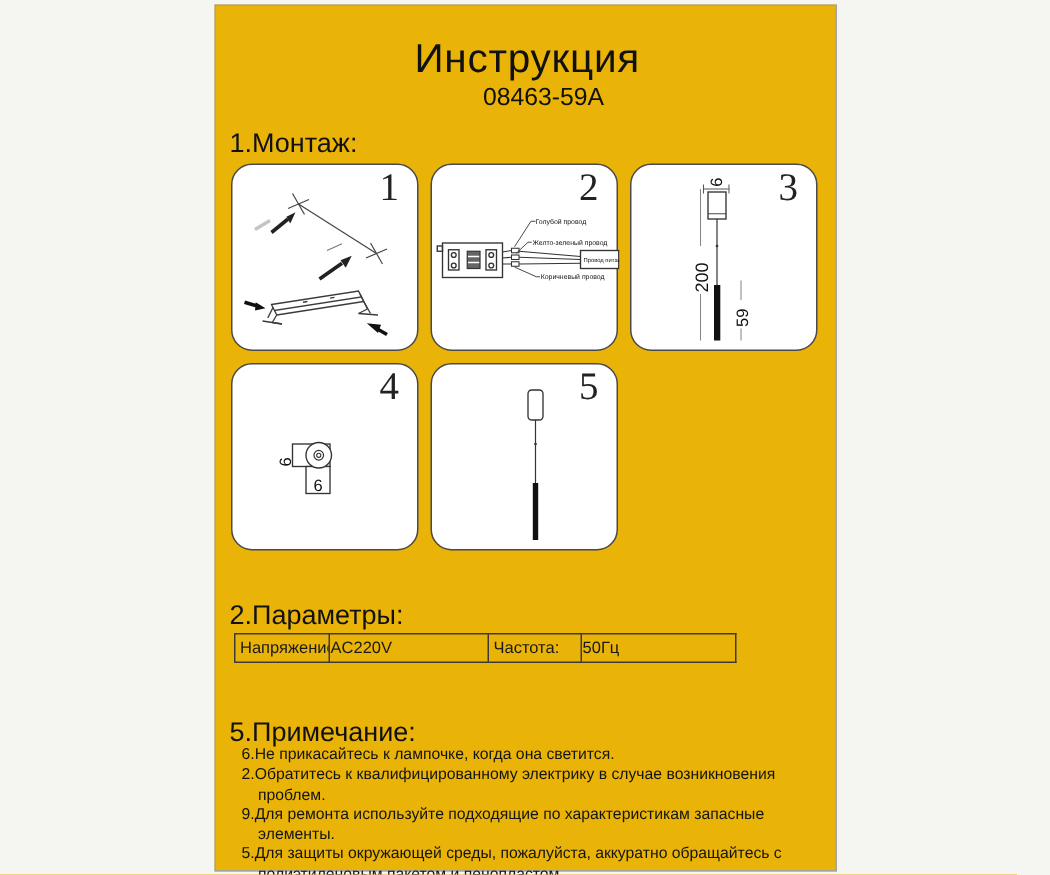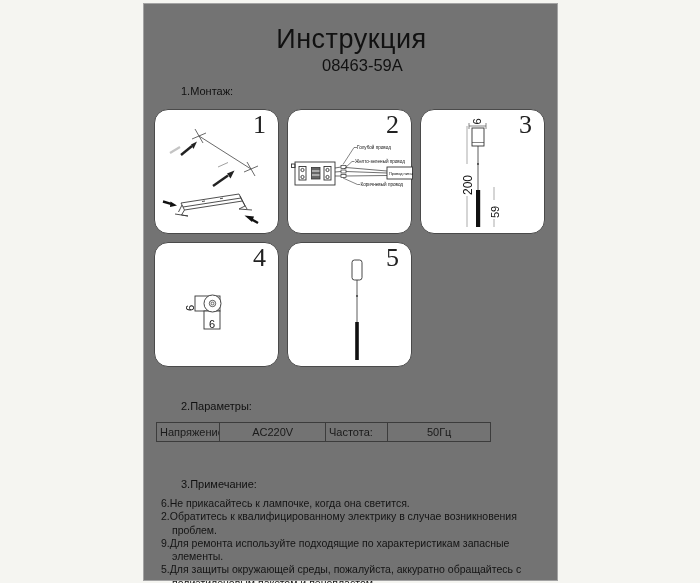--- a/index.html
+++ b/index.html
@@ -6,53 +6,53 @@
   html,body { width:700px; height:583px; }
   body {
     position:relative;
     background:#f5f5f1;
     font-family:"Liberation Sans", sans-serif;
     color:#1a1a1a;
     overflow:hidden;
   }
   .page {
     position:absolute; left:143px; top:3px; width:415px; height:578px;
-    background:#737373; border:1px solid #a3a3a3;
+    background:#eab308; border:1px solid #a3a3a3;
   }
   .title {
     position:absolute; left:0; top:20px; width:415px;
     text-align:center; font-size:27px; color:#111; letter-spacing:0.5px;
   }
   .model {
     position:absolute; left:178px; top:52px; width:141px;
     text-align:left; font-size:16.5px; color:#111;
   }
   .sec-heading {
-    position:absolute; left:9px; font-size:11px; color:#111;margin-left:28px;
+    position:absolute; left:9px; font-size:18px; color:#111;
   }
   .panel {
     position:absolute; width:125px; height:125px;
     border:1px solid #4a4a4a; border-radius:14px; background:#fff;
   }
   .panel-num {
     position:absolute; top:0px; right:12px;
     font-family:"Liberation Serif", serif; font-size:26px; color:#222;
     line-height:1.15;
   }
   .panel svg { position:absolute; left:0; top:0; width:125px; height:125px; }
   svg text { font-family:"Liberation Sans", sans-serif; fill:#111; }
   .params-table {
     position:absolute; left:12px; top:418px;
     border-collapse:collapse; table-layout:fixed; width:335px;
   }
   .params-table td {
     border:1px solid #3c3c3c; height:19px; font-size:11px;
     padding:0 0 0 3px; overflow:hidden; white-space:nowrap;
   }
-  .params-table td.val { text-align:center; padding:0; }
+  .params-table td.val { padding:0; }
   .c1{width:63px}.c2{width:105px}.c3{width:62px}.c4{width:102px}
   .notes {
     position:absolute; left:17px; top:493px; width:378px;
     font-size:10.5px; line-height:13.3px; color:#141414;
   }
   .note-item {
     white-space:pre-wrap;
     padding-left:11px; text-indent:-11px;
   }
 </style>
@@ -205,21 +205,21 @@
     <tbody>
         <tr>
       <td class="c1">Напряжение:</td>
       <td class="c2 val">AC220V</td>
       <td class="c3">Частота:</td>
       <td class="c4 val">50Гц</td>
     </tr>
   </tbody>
     </table>
 
-  <div class="sec-heading" style="top:474px">3.Примечание:</div>
+  <div class="sec-heading" style="top:474px">5.Примечание:</div>
 
   <div class="notes">
     <div class="note-item">6.Не прикасайтесь к лампочке, когда она светится.</div>
     <div class="note-item">2.Обратитесь к квалифицированному электрику в случае возникновения проблем.</div>
     <div class="note-item">9.Для ремонта используйте подходящие по характеристикам запасные элементы.</div>
     <div class="note-item">5.Для защиты окружающей среды, пожалуйста, аккуратно обращайтесь с
 полиэтиленовым пакетом и пенопластом.</div>
   </div>
 
 </div>

